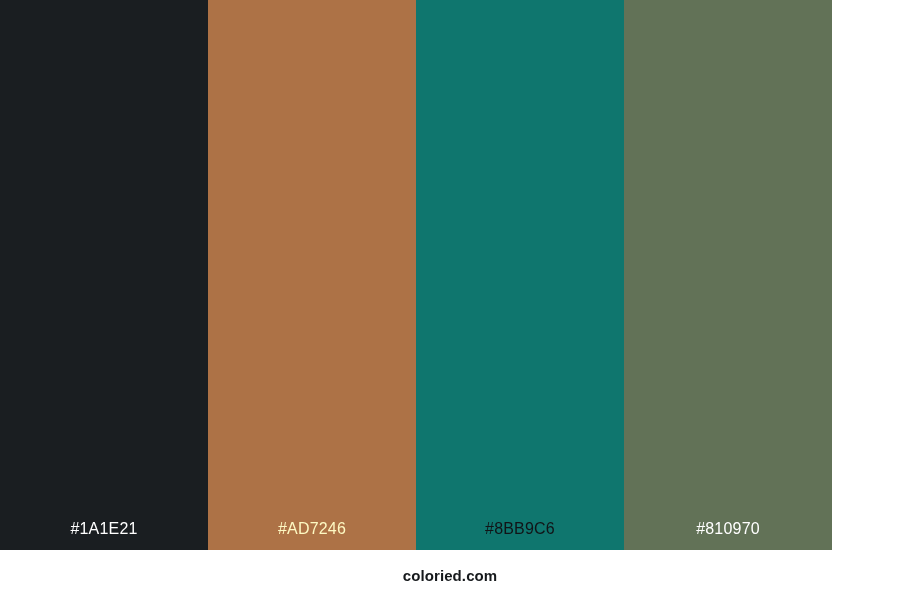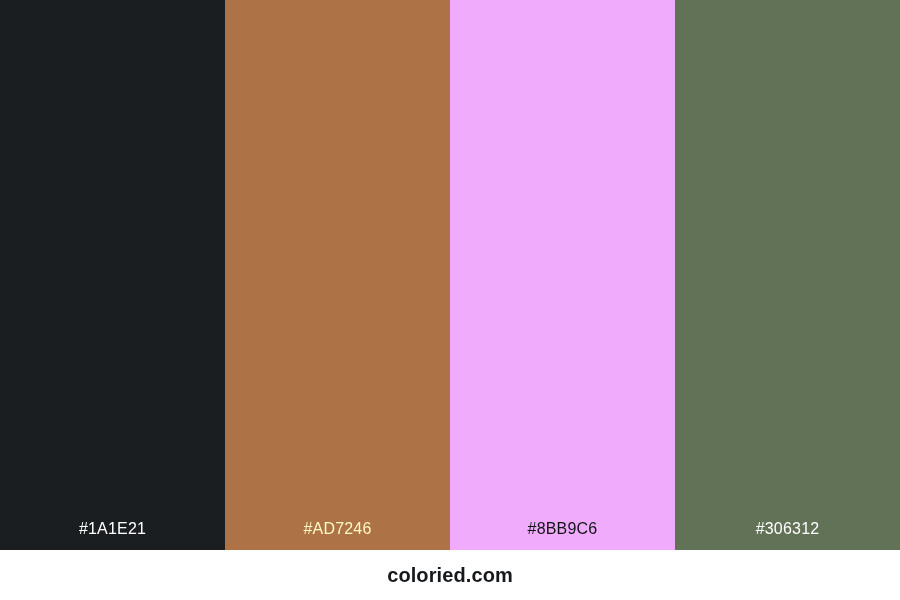--- a/index.html
+++ b/index.html
@@ -15,21 +15,21 @@
     overflow: hidden;
   }
   .palette-page {
     width: 900px;
     height: 600px;
     display: flex;
     flex-direction: column;
     background: #ffffff;
   }
   .swatch-strip {
-    width: 900px;
+    width: 832px;
     height: 550px;
     display: flex;
     flex-direction: row;
   }
   .swatch {
     flex: 1 1 0;
     height: 550px;
     position: relative;
     display: flex;
     align-items: flex-end;
@@ -57,21 +57,21 @@
   .footer-bar {
     width: 900px;
     height: 50px;
     background: #ffffff;
     display: flex;
     align-items: center;
     justify-content: center;
   }
   .footer-text {
     font-family: "Liberation Sans", sans-serif;
-    font-size: 20px;
+    font-size: 15px;
     font-weight: 700;
     color: #16191c;
     letter-spacing: 0.1px;
     line-height: 1;
   }
 </style>
 </head>
 <body>
 
 <div class="palette-page" style="background-color: rgb(255, 255, 255);">
@@ -80,26 +80,26 @@
 
     <div class="swatch" style="background-color: rgb(26, 30, 33);">
       <span class="swatch-label label-light" style="color: rgb(255, 255, 255);">#1A1E21</span>
     </div>
 
     <div class="swatch" style="background-color: rgb(173, 114, 70);">
       <span class="swatch-label label-light" style="color: #fef9c3;">#AD7246</span>
     </div>
 
 
-    <div class="swatch" style="background-color: #f0abfc;">
+    <div class="swatch" style="background-color: #0f766e;">
       <span class="swatch-label label-dark" style="color: rgb(17, 20, 23);">#8BB9C6</span>
     </div>
 
     <div class="swatch" style="background-color: rgb(98, 114, 87);">
-      <span class="swatch-label label-light" style="color: rgb(255, 255, 255);">#306312</span>
+      <span class="swatch-label label-light" style="color: rgb(255, 255, 255);">#810970</span>
     </div>
 
   </div>
 
   <div class="footer-bar">
     <span class="footer-text" style="color: rgb(22, 25, 28);">coloried.com</span>
   </div>
 
 </div>
 

